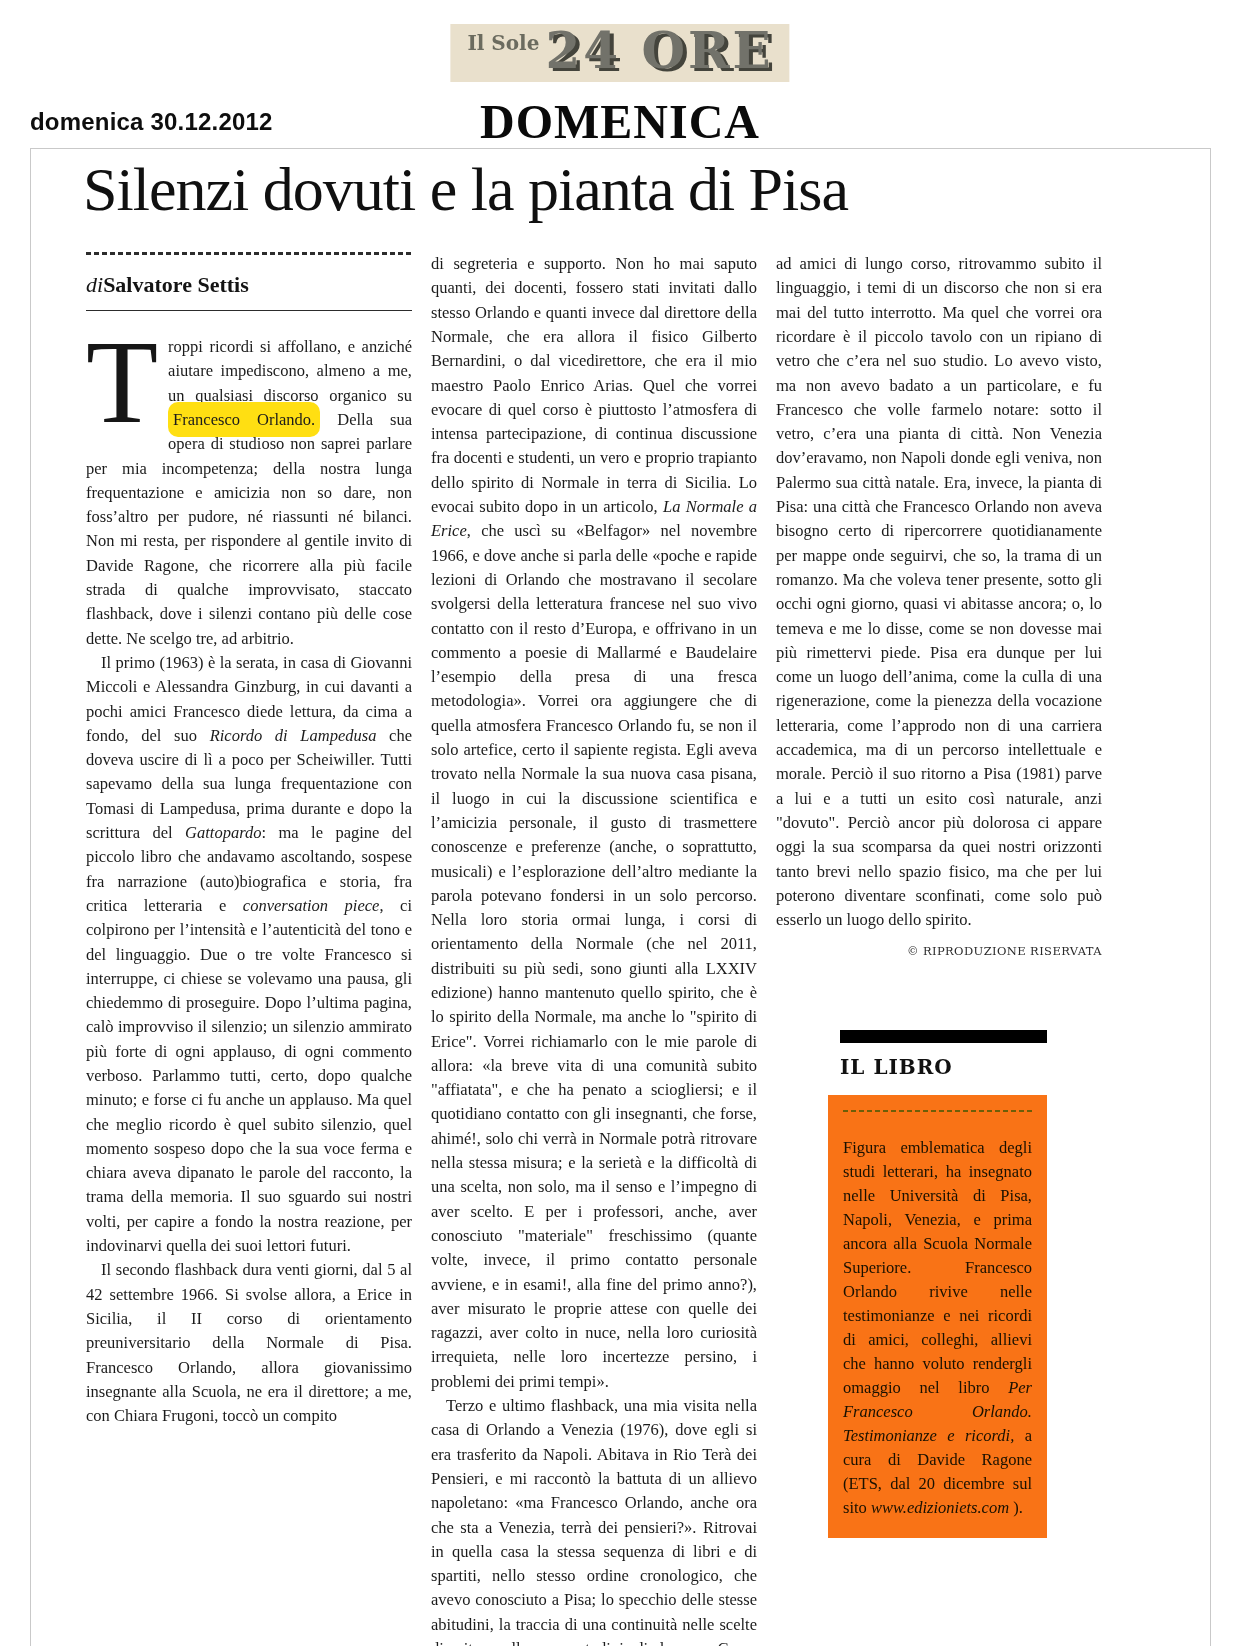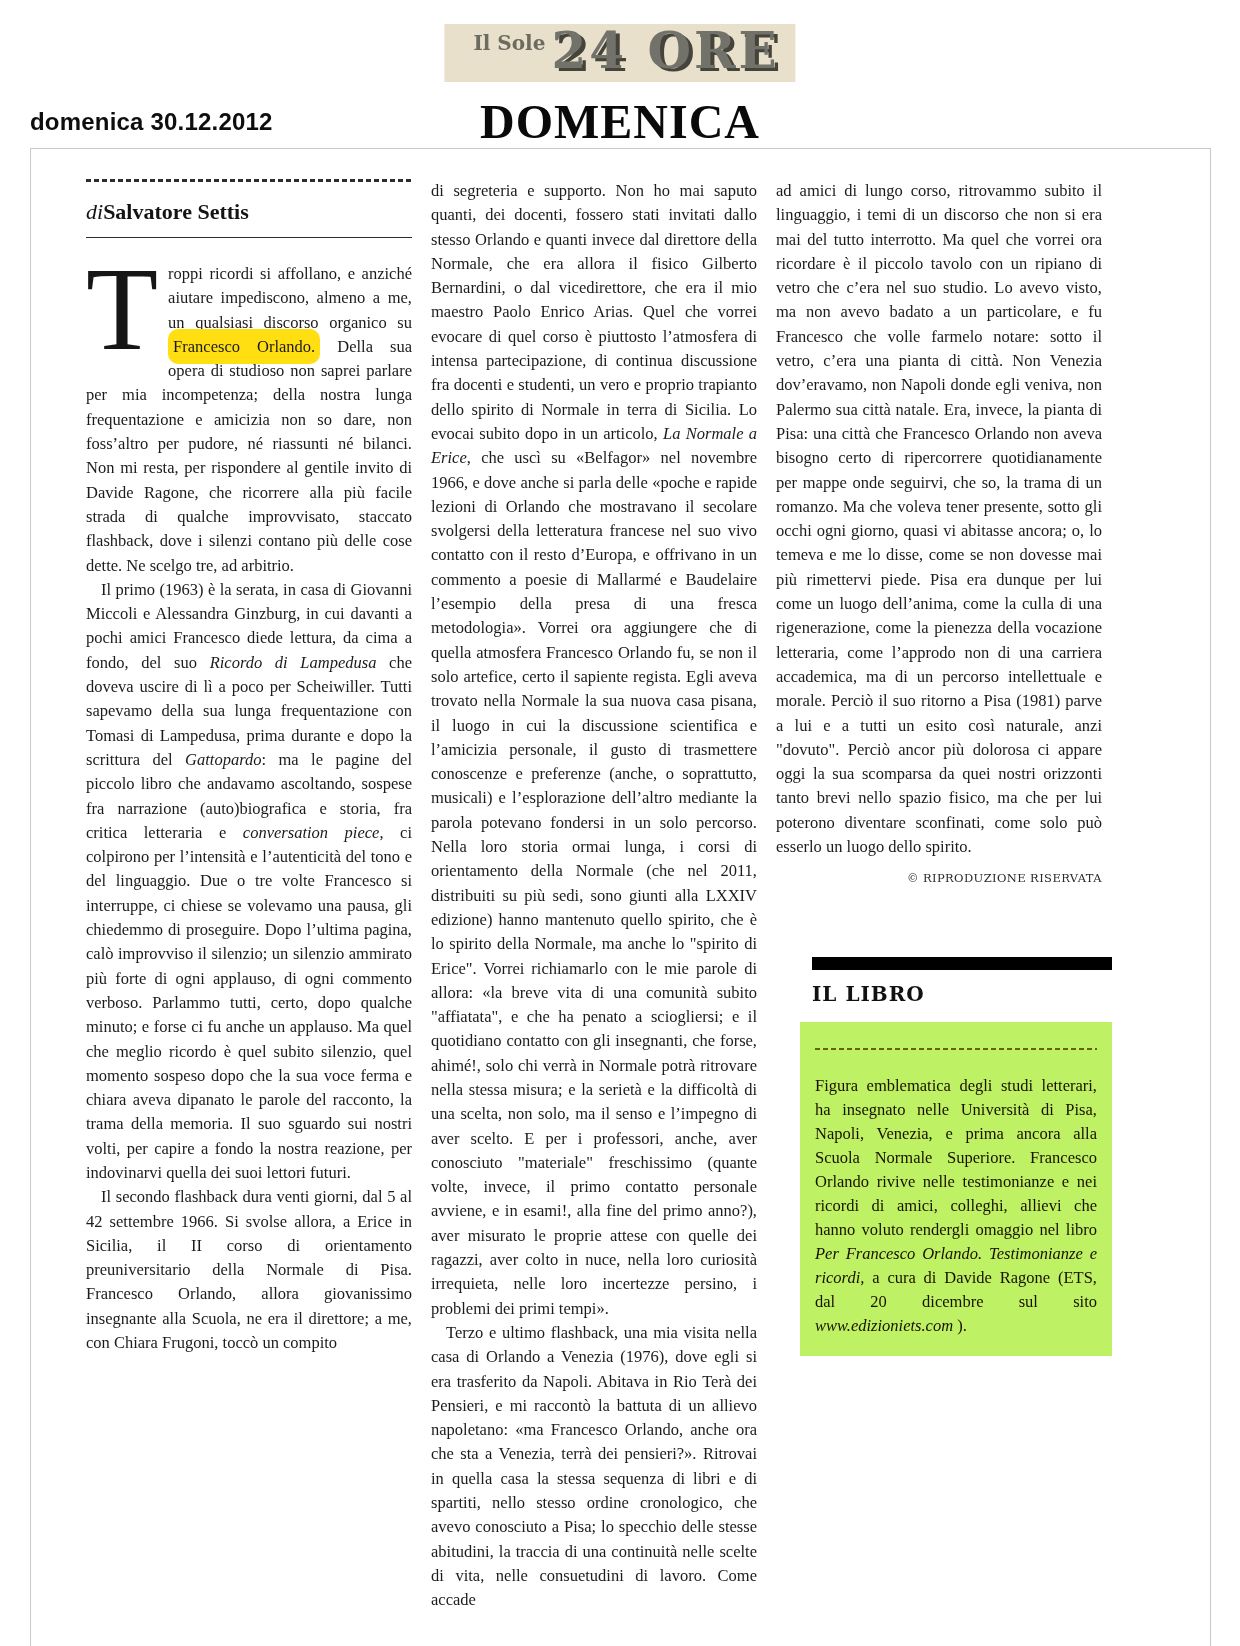--- a/index.html
+++ b/index.html
@@ -11,21 +11,21 @@
 
   
   .topbar { position:absolute; top:0; left:0; width:100%; height:148px; }
   .date {
     position:absolute; left:30px; top:108px;
     font-family:"Liberation Sans", sans-serif; font-weight:bold;
     font-size:24px; color:#0e0e0e; letter-spacing:0.2px;
   }
   .masthead { position:absolute; top:24px; left:50%; transform:translateX(-50%); text-align:center; }
   .logo-badge {
-    display:inline-block; background:#e9e0cc; padding:2px 16px 6px 29px;
+    display:inline-block; background:#e9e0cc; padding:2px 16px 6px 17px;
     font-family:"DejaVu Serif", serif; white-space:nowrap;
   }
   .ilsole { font-weight:bold; font-size:20px; color:#6b6b5f; vertical-align:18px; margin-right:6px; }
   .ore {
     font-weight:900; font-size:50px; color:#72726a; letter-spacing:3px; line-height:1;
     text-shadow:4px 3px 0 #44443c;
   }
   .domenica {
     font-family:"Liberation Serif", serif; font-weight:bold; font-size:48px;
     color:#0a0a0a; letter-spacing:1px; margin-top:16px; line-height:1.0;
@@ -67,46 +67,47 @@
   }
   .it { font-style:italic; }
   .hl { background:#ffdf12; border-radius:10px; padding:8px 5px; box-decoration-break:clone; -webkit-box-decoration-break:clone; }
 
   .copyright {
     text-align:right; font-size:11.5px; letter-spacing:0.4px; color:#2a2a2a;
     margin-top:12px; font-family:"DejaVu Serif", serif;
   }
 
   
-  .libro { margin-top:72px; margin-left:24px; width:312px; }
+  .libro { margin-top:72px; margin-left:52px; width:219px; }
   .libro-bar { height:13px; background:#000; margin-left:12px; }
   .libro-heading {
     margin:12px 0 16px 12px; font-family:"DejaVu Serif", serif; font-weight:bold;
     font-size:20px; letter-spacing:1px; color:#111;
   }
-  .libro-box { background:#bef264; padding:18px 15px 18px 15px; box-sizing:border-box; }
+  .libro-box { background:#f97316; padding:7px 15px 18px 15px; box-sizing:border-box; }
   .libro-dash { height:2px; background:repeating-linear-gradient(90deg,#6d5e08 0 5px,transparent 5px 8px); margin:8px 0 24px 0; }
   .libro-text { margin:0; font-size:16.5px; line-height:24px; text-align:justify; color:#191100; hyphens:auto; -webkit-hyphens:auto; }
 </style>
 </head>
 <body>
 
 <div class="page">
 
   <div class="topbar">
     <div class="date">domenica 30.12.2012</div>
     <div class="masthead">
       <div class="logo-badge">
         <span class="ilsole">Il Sole</span><span class="ore">24 ORE</span>
       </div>
       <div class="domenica">DOMENICA</div>
     </div>
   </div>
 
   <div class="frame">
+    <h1 class="title">Silenzi dovuti e la pianta di Pisa</h1>
 
     <div class="columns">
 
       <div class="col">
         <div class="rule-dashed"></div>
         <div class="byline">
           <span class="di">di</span><span class="name">Salvatore Settis</span>
         </div>
         <div class="rule-solid"></div>
 

